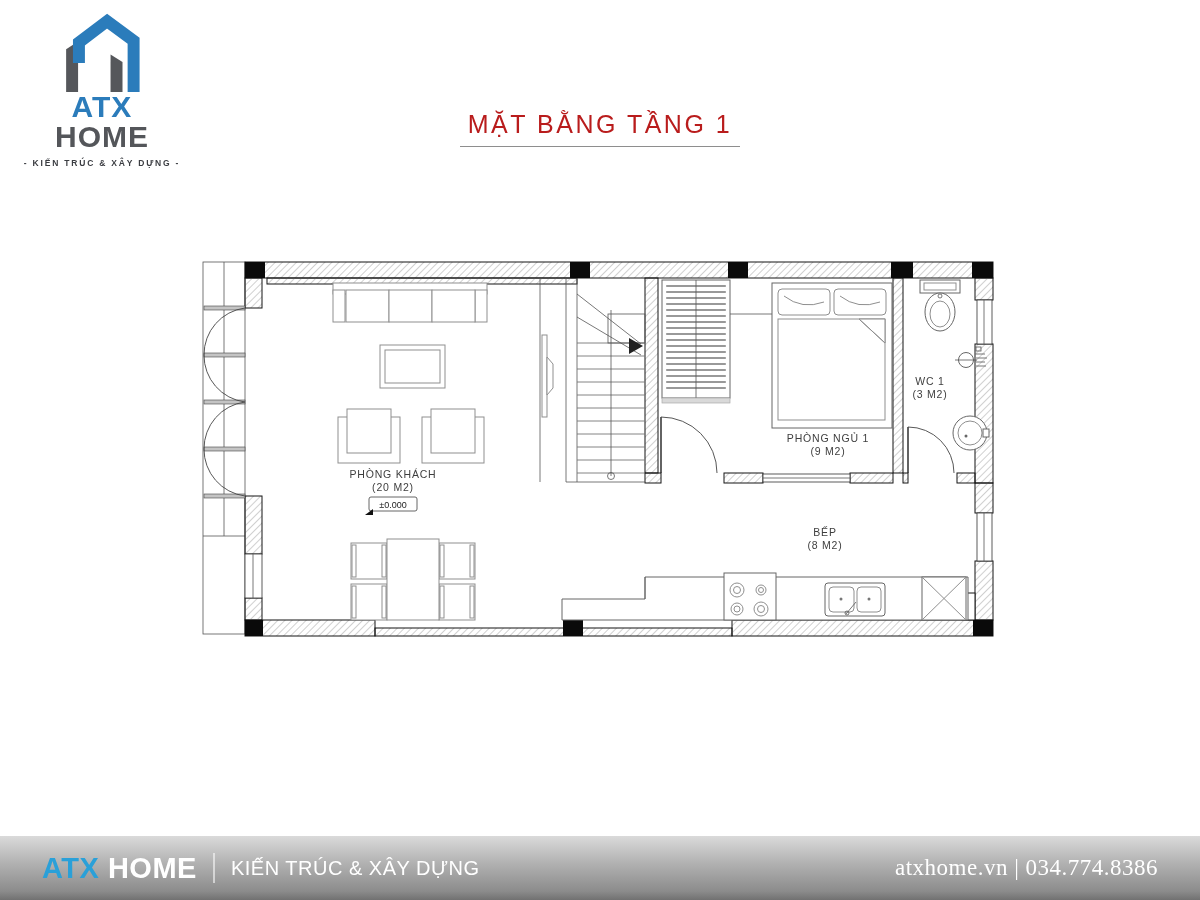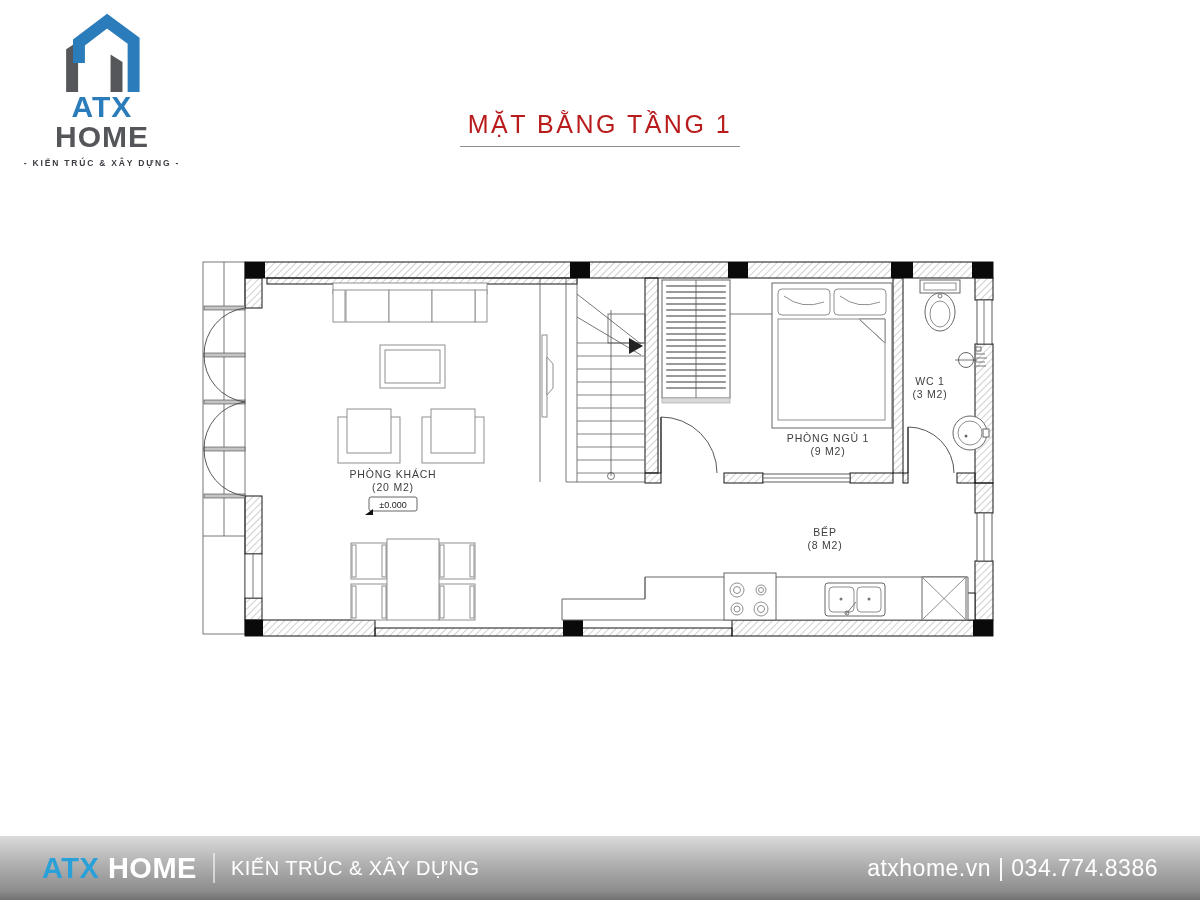--- a/index.html
+++ b/index.html
@@ -37,21 +37,21 @@
 
   
   .footer{position:absolute;left:0;right:0;bottom:0;height:64px;box-sizing:border-box;
           background:linear-gradient(180deg,#dadada 0%,#b2b2b2 42%,#8c8c8c 86%,#717171 100%);
           display:flex;align-items:center;padding:0 42px;}
   .f-brand{font-size:29px;font-weight:bold;letter-spacing:.5px;white-space:nowrap;}
   .f-brand .atx{color:#2aa0d8;}
   .f-brand .home{color:#ffffff;}
   .f-div{width:2px;height:30px;background:rgba(255,255,255,.55);margin:0 16px;}
   .f-tag{color:#fff;font-size:20px;letter-spacing:.5px;white-space:nowrap;text-align:center;}
-  .f-right{margin-left:auto;color:#fff;font-size:23px;letter-spacing:.5px;white-space:nowrap;}
+  .f-right{margin-left:auto;color:#fff;font-size:23px;letter-spacing:.5px;white-space:nowrap;font-family:Liberation Serif, serif;}
 </style>
 </head>
 <body>
 
 <div class="logo">
   <svg class="logo-mark" width="112" height="82" viewBox="0 0 120 96">
     <polygon points="18,46 32,37 32,96 18,96" fill="#55575b"></polygon>
     <polygon points="70,52 84,61 84,96 70,96" fill="#55575b"></polygon>
     <path d="M33 62 V38 L66 13 L97 36 V96" fill="none" stroke="#2b7cbb" stroke-width="14" stroke-linejoin="miter"></path>
   </svg>

